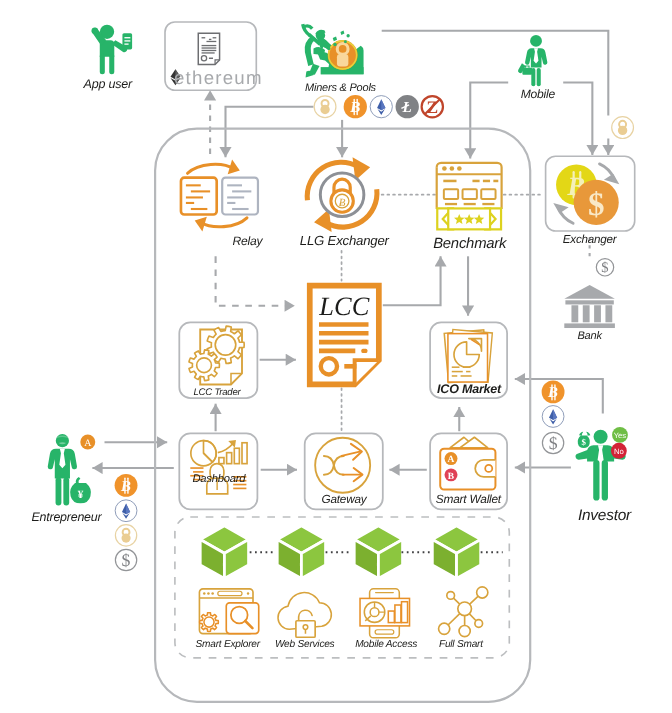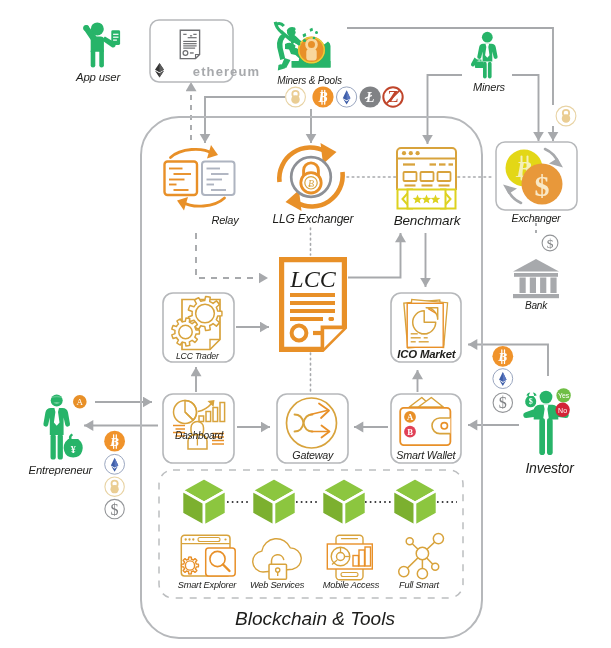--- a/index.html
+++ b/index.html
@@ -495,33 +495,32 @@
 <circle cx="502.8" cy="402.7" r="9.700000000000001" fill="#fff" stroke="#939598" stroke-width="1.1"></circle>
 <text x="502.8" y="408.34" font-family="Liberation Serif,serif" font-size="16.1" fill="#808285" text-anchor="middle">$</text>
 </g>
 <circle cx="563.6" cy="395.4" r="7.2" fill="#6fbe45"></circle>
 <text x="563.6" y="398.3" font-family="Liberation Sans,sans-serif" font-size="7" fill="#fff" text-anchor="middle">Yes</text>
 <circle cx="562.6" cy="409.8" r="7.2" fill="#d32437"></circle>
 <text x="562.6" y="412.7" font-family="Liberation Sans,sans-serif" font-size="7" fill="#fff" text-anchor="middle">No</text>
 </svg>
 <div class="lbl" style="left:98px;top:77.5px;font-size:11.4px;">App user</div>
 <div class="lbl" style="left:309.5px;top:80.5px;font-size:10px;">Miners &amp; Pools</div>
-<div class="lbl" style="left:489px;top:87px;font-size:11px;">Miners</div>
-<div class="lbl" style="left:198.5px;top:71px;font-size:13px;font-style:normal;color:#a7a9ac;letter-spacing:1.1px;font-weight:700;margin-left:28px;">ethereum</div>
+<div class="lbl" style="left:489px;top:87px;font-size:11px;">Mobile</div>
+<div class="lbl" style="left:198.5px;top:71px;font-size:17px;font-style:normal;color:#a7a9ac;letter-spacing:1.1px;font-weight:400;">ethereum</div>
 <div class="lbl" style="left:536px;top:217.5px;font-size:10.6px;">Exchanger</div>
 <div class="lbl" style="left:536px;top:305.5px;font-size:10.1px;">Bank</div>
 <div class="lbl" style="left:201px;top:219.5px;font-size:11px;margin-left:24px;">Relay</div>
 <div class="lbl" style="left:313px;top:219px;font-size:12px;">LLG Exchanger</div>
 <div class="lbl" style="left:427px;top:221px;font-size:13.5px;">Benchmark</div>
 <div class="lbl" style="left:313px;top:279px;font-size:24px;font-family:'Liberation Serif',serif;font-weight:400;letter-spacing:0px;">LCC</div>
 <div class="lbl" style="left:197.3px;top:356px;font-size:8.7px;">LCC Trader</div>
 <div class="lbl" style="left:426.4px;top:355px;font-size:11.4px;font-weight:bold;">ICO Market</div>
 <div class="lbl" style="left:199px;top:436px;font-size:10.2px;">Dashboard</div>
 <div class="lbl" style="left:312.7px;top:455px;font-size:10.7px;">Gateway</div>
 <div class="lbl" style="left:425.8px;top:455px;font-size:10.8px;text-align:center;">Smart Wallet</div>
 <div class="lbl" style="left:207px;top:586px;font-size:9.2px;">Smart Explorer</div>
 <div class="lbl" style="left:277px;top:586px;font-size:9.2px;">Web Services</div>
 <div class="lbl" style="left:351px;top:586px;font-size:9.2px;">Mobile Access</div>
 <div class="lbl" style="left:419px;top:586px;font-size:9.2px;">Full Smart</div>
 <div class="lbl" style="left:60.4px;top:470.5px;font-size:11.3px;">Entrepreneur</div>
 <div class="lbl" style="left:549.5px;top:467.5px;font-size:14px;">Investor</div>
-<div class="lbl" style="left:315px;top:618px;font-size:19px;font-weight:400;letter-spacing:0px;">Blockchain &amp; Tools</div>
 </div>
 
 </body></html>

